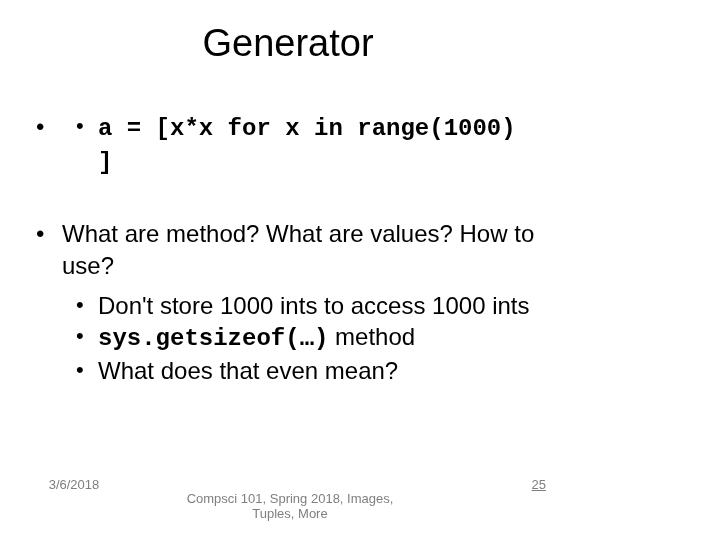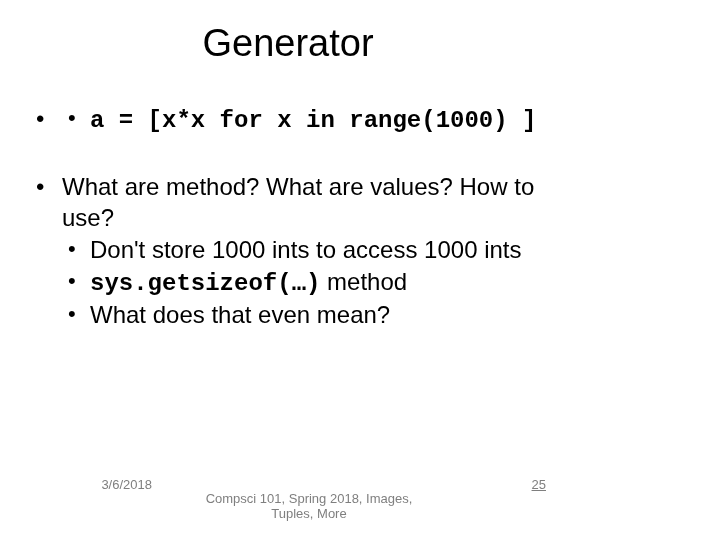--- a/index.html
+++ b/index.html
@@ -43,21 +43,21 @@
   }
   ul.top > li::before {
     content: "•";
     position: absolute;
     left: 6px;
     top: 0;
     font-size: 24px;
   }
   ul.sub {
     list-style: none;
-    margin: 0;
+    margin: 8px;
     padding: 0;
   }
   ul.sub > li {
     position: relative;
     padding-left: 28px;
     font-size: 24px;
     line-height: 1.32;
     margin-left: 0;
   }
   ul.sub > li::before {
@@ -88,22 +88,21 @@
     box-sizing: border-box;
   }
   .footer-center {
     text-align: center;
     flex: 1;
     line-height: 1.2;
     margin-top: 44px;
   }
   .footer-left {
     flex: 0 0 80px;
-    text-align: right;
-    margin-left: 38px;
+    text-align: center;
   }
   .footer-right {
     flex: 0 0 80px;
     text-align: right;
     text-decoration: underline;
   }
 </style>
 </head>
 <body>
 

